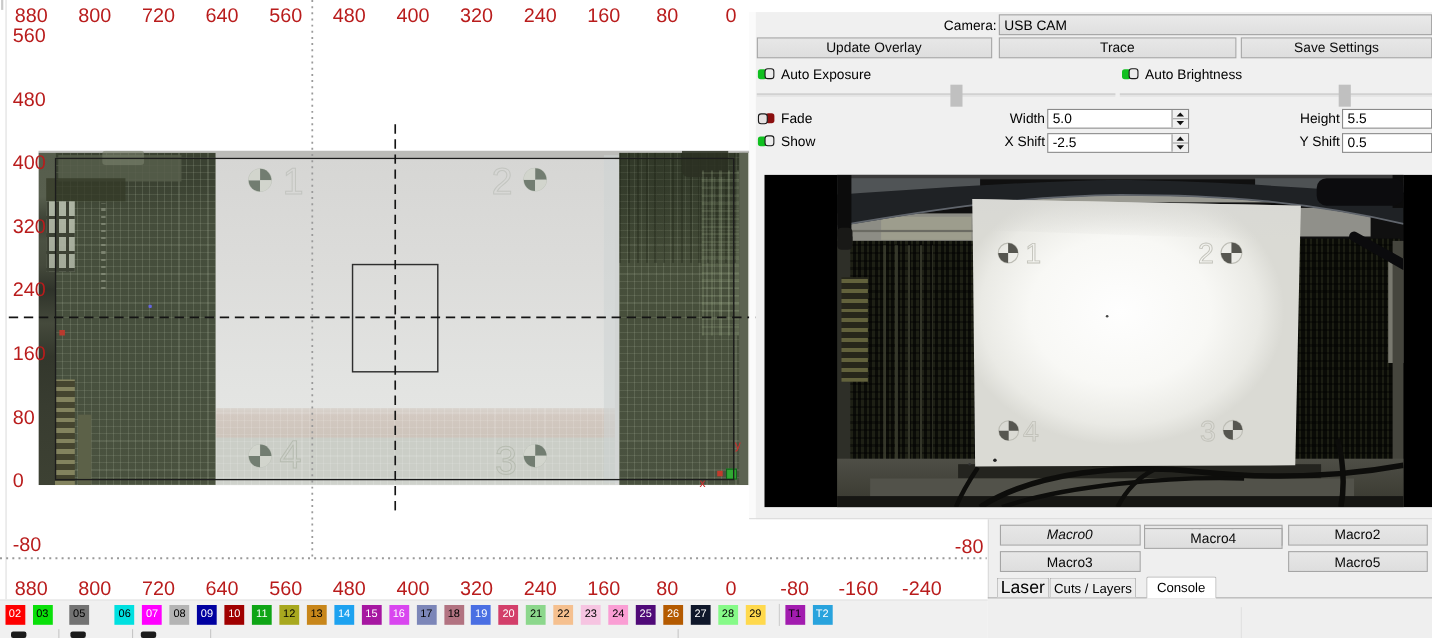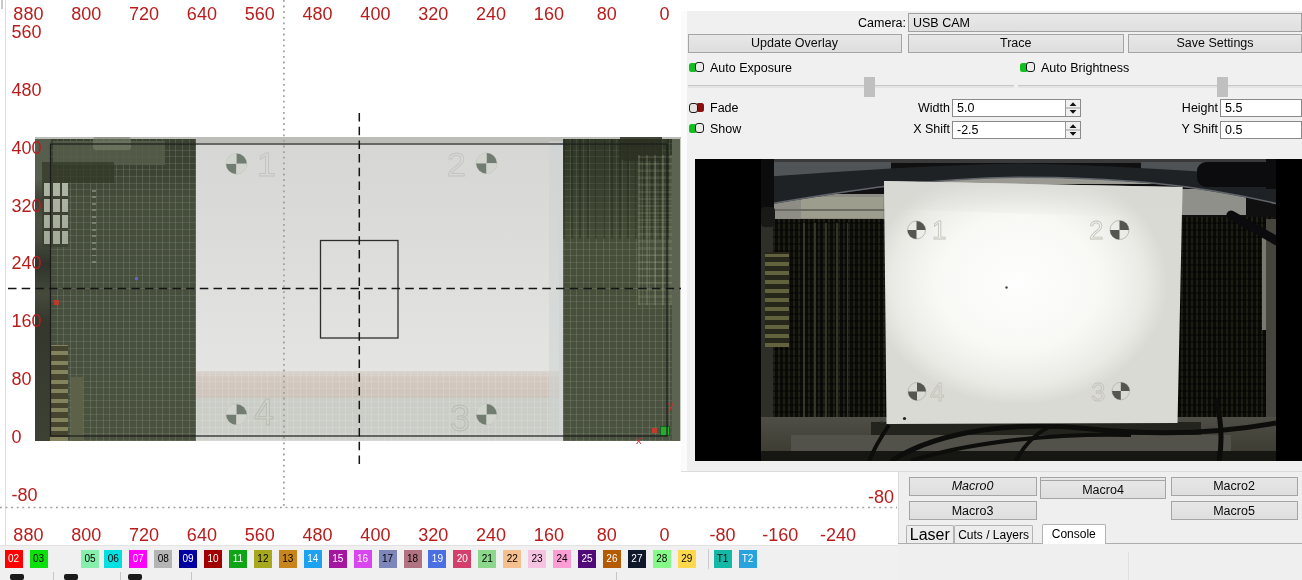--- a/index.html
+++ b/index.html
@@ -115,21 +115,21 @@
 <line x1="0" y1="507.5" x2="897" y2="507.5" stroke="#9a9a9a" stroke-width="1.6" stroke-dasharray="1.8 3.8"></line>
 <rect x="50.5" y="144" width="616.5" height="292" fill="none" stroke="#1c1c1c" stroke-width="1.2"></rect>
 <rect x="320.5" y="240.5" width="77.5" height="97.5" fill="none" stroke="#2e2e2e" stroke-width="1.3"></rect>
 <line x1="8" y1="288.5" x2="910" y2="288.5" stroke="#141414" stroke-width="1.5" stroke-dasharray="8.5 5.2"></line>
 <line x1="359.3" y1="113" x2="359.3" y2="467" stroke="#141414" stroke-width="1.5" stroke-dasharray="8.5 5.2"></line>
 </svg>
 <div class="abs" style="left:0;top:545px;width:898px;height:35px;background:#f0f0f0;border-top:1px solid #e3e3e3;"></div>
 <div class="sw" style="left:4.6px;background:#fe0000;color:#fff;">02</div>
 <div class="sw" style="left:29.5px;background:#0ae00a;color:#000;">03</div>
 <div class="sw" style="left:54.5px;background:#d4d400;color:#000;margin-top:40px;">04</div>
-<div class="sw" style="left:81px;background:#86efac;color:#000;">05</div>
+<div class="sw" style="left:63px;background:#737373;color:#000;">05</div>
 <div class="sw" style="left:104.3px;background:#00e0e0;color:#000;">06</div>
 <div class="sw" style="left:129.2px;background:#ff00ff;color:#fff;">07</div>
 <div class="sw" style="left:154.2px;background:#b4b4b4;color:#000;">08</div>
 <div class="sw" style="left:179.1px;background:#0000a0;color:#fff;">09</div>
 <div class="sw" style="left:204.0px;background:#a00000;color:#fff;">10</div>
 <div class="sw" style="left:229.0px;background:#0fa516;color:#fff;">11</div>
 <div class="sw" style="left:253.9px;background:#a8a81f;color:#000;">12</div>
 <div class="sw" style="left:278.8px;background:#c8861a;color:#000;">13</div>
 <div class="sw" style="left:303.8px;background:#1da2f0;color:#fff;">14</div>
 <div class="sw" style="left:328.7px;background:#a617a1;color:#fff;">15</div>
@@ -141,21 +141,21 @@
 <div class="sw" style="left:478.3px;background:#8cd78c;color:#000;">21</div>
 <div class="sw" style="left:503.2px;background:#f5c08f;color:#000;">22</div>
 <div class="sw" style="left:528.1px;background:#f6c4e1;color:#000;">23</div>
 <div class="sw" style="left:553.1px;background:#fa9ed4;color:#000;">24</div>
 <div class="sw" style="left:578.0px;background:#500a78;color:#fff;">25</div>
 <div class="sw" style="left:602.9px;background:#b45a00;color:#fff;">26</div>
 <div class="sw" style="left:627.9px;background:#0f172a;color:#fff;">27</div>
 <div class="sw" style="left:652.8px;background:#86fa88;color:#000;">28</div>
 <div class="sw" style="left:677.7px;background:#ffd94d;color:#000;">29</div>
 <div class="abs" style="left:708px;top:549px;width:1px;height:20px;background:#cccccc;"></div>
-<div class="sw" style="left:713.5px;background:#14b8a6;color:#000;">T1</div>
+<div class="sw" style="left:713.5px;background:#a21caf;color:#000;">T1</div>
 <div class="sw" style="left:738.5px;background:#29a3dd;color:#fff;">T2</div>
 <div class="abs" style="left:10px;top:574px;width:14px;height:6px;background:#1b1b1b;border-radius:2px;"></div>
 <div class="abs" style="left:64px;top:574px;width:14px;height:6px;background:#1b1b1b;border-radius:2px;"></div>
 <div class="abs" style="left:128px;top:574px;width:14px;height:6px;background:#1b1b1b;border-radius:2px;"></div>
 <div class="abs" style="left:52.5px;top:572px;width:1px;height:8px;background:#c6c6c6;"></div>
 <div class="abs" style="left:119.5px;top:572px;width:1px;height:8px;background:#c6c6c6;"></div>
 <div class="abs" style="left:190.5px;top:572px;width:1px;height:8px;background:#c6c6c6;"></div>
 <div class="abs" style="left:616px;top:572px;width:1px;height:8px;background:#c6c6c6;"></div>
 <div class="abs" style="left:898px;top:472px;width:404px;height:108px;background:#efefef;"></div>
 <div class="abs" style="left:898px;top:472px;width:1px;height:72px;background:#dadada;"></div>

